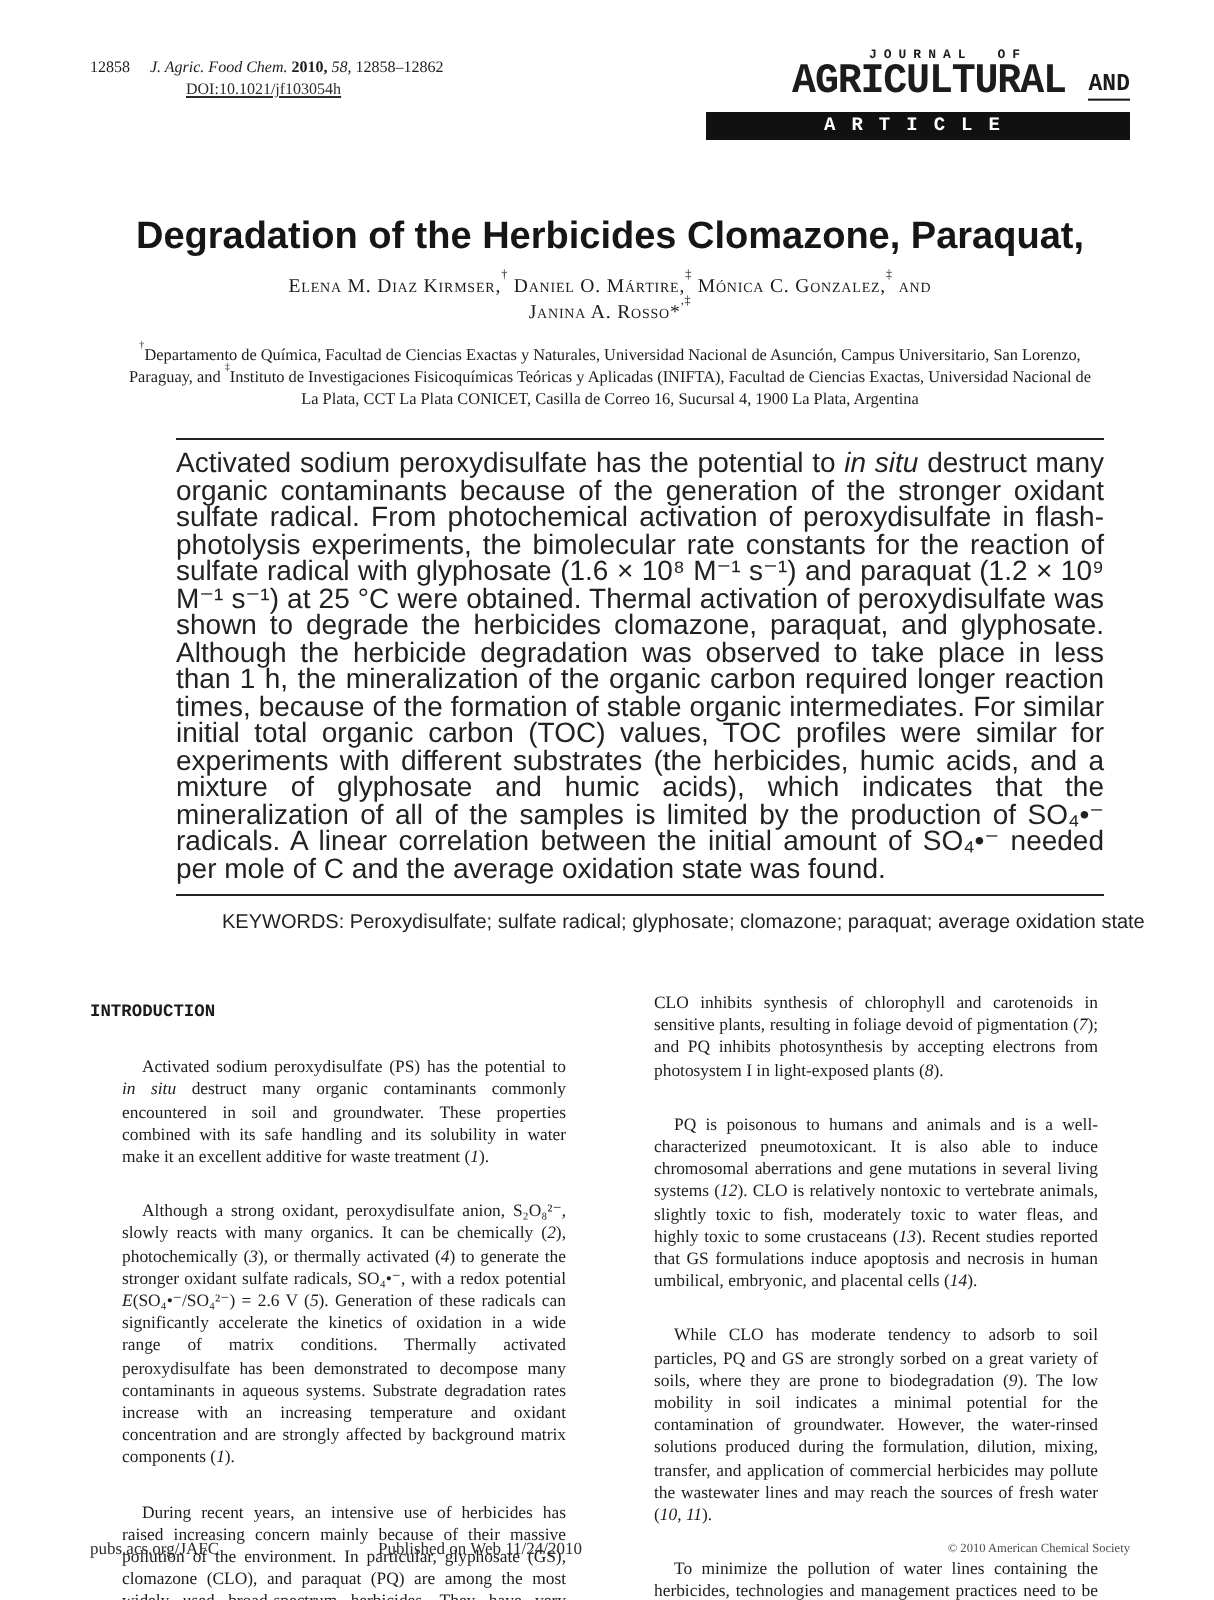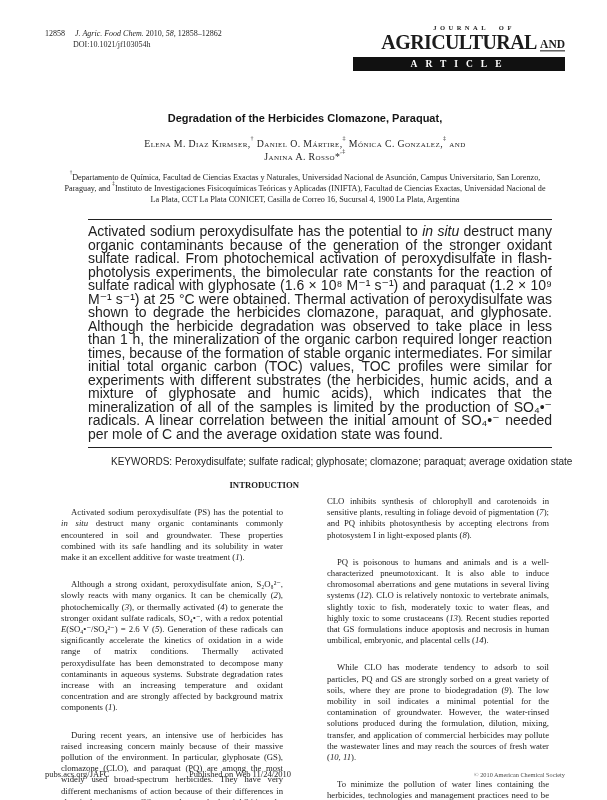--- a/index.html
+++ b/index.html
@@ -9,48 +9,48 @@
     width: 607px; height: 800px;
     margin: 0 auto;
     background: #ffffff;
     color: #1c1c1c;
     padding: 24px 42px 0 45px;
     overflow: hidden;
     font-family: "Liberation Serif", "DejaVu Serif", serif;
   }
   sup { font-size: 0.62em; line-height: 0; position: relative; top: -0.45em; }
   em { font-style: italic; }
-  strong { font-weight: normal; }
+  strong { font-weight: bold; }
 
   
   .masthead { display: flex; justify-content: space-between; align-items: flex-start; height: 72px; }
   .cite-block { font-size: 8px; line-height: 11px; padding-top: 4px; }
   .cite-line1 .pageno { font-weight: normal; margin-right: 10px; }
-  .doi { margin-left: 28px; color: #2a2a2a; }
-  .logo { text-align: right; font-family: Liberation Serif, serif; width: 212px; }
+  .doi { margin-left: 48px; color: #2a2a2a; text-decoration: underline; }
+  .logo { text-align: right; font-family: Liberation Mono, monospace; width: 212px; }
   .logo-top { font-size: 6.5px; font-weight: bold; letter-spacing: 3.5px; word-spacing: 5px; text-align: center; padding-left: 30px; margin-bottom: 1px; }
   .logo-main { font-size: 20px; font-weight: bold; letter-spacing: -0.6px; line-height: 20px; transform: scaleY(1.05); white-space: nowrap; }
   .logo-and { font-size: 11.5px; letter-spacing: 0; border-bottom: 1.4px solid #1c1c1c; padding-bottom: 0px; position: relative; top: -1px; }
   .banner { margin-top: 2px; background: #111; color: #fff; font-size: 9.5px; font-weight: bold; letter-spacing: 8px; text-align: center; padding: 2px 4px 2px 6px; height: 14px; line-height: 10px; }
 
   
-  .title { text-align: center; font-family: "Liberation Sans", "DejaVu Sans", sans-serif; font-size: 11px; font-weight: bold; line-height: 19px; margin-top: 13px; color: #161616; }
+  .title { text-align: center; font-family: "Liberation Sans", "DejaVu Sans", sans-serif; font-size: 19px; font-weight: bold; line-height: 19px; margin-top: 13px; color: #161616; }
   .authors { text-align: center; margin-top: 9px; font-size: 9.8px; line-height: 13px; font-variant: small-caps; letter-spacing: 0.4px; }
   .affil { text-align: center; margin-top: 9px; font-size: 8.2px; line-height: 11px; width: 482px; margin-left: auto; margin-right: auto; }
 
   
   .abstract-block { margin-left: 43px; margin-right: 13px; margin-top: 14px; }
   .rule { border: none; border-top: 1.3px solid #222; }
   .abstract { font-family: "Liberation Sans", "DejaVu Sans", sans-serif; font-size: 14px; line-height: 13.5px; text-align: justify; margin: 5px 0 6px 0; color: #222; }
   .keywords { font-family: "Liberation Sans", "DejaVu Sans", sans-serif; font-size: 10px; font-weight: normal; margin: 8px 0 0 23px; white-space: nowrap; color: #222; }
 
   
   .columns { display: flex; gap: 12px; margin-top: 13px; }
   .col { flex: 1 1 0; font-size: 8.7px; line-height: 11.2px; text-align: justify; }
-  .col h2 { font-family: Liberation Serif, serif; font-size: 8.7px; font-weight: bold; margin-bottom: 4px; text-align: right; }
+  .col h2 { font-family: Liberation Mono, monospace; font-size: 8.7px; font-weight: bold; margin-bottom: 4px; text-align: left; margin-top: 21px; }
   .col p { margin: 16px; }
   .col p.indent { text-indent: 10px; }
   .footnote-rule { border-top: 1px solid #222; width: 88%; margin-top: 7px; }
   .footnote { font-size: 7.7px; line-height: 9.8px; margin-top: 2px !important; }
 
   
   .pagefooter { position: absolute; left: 45px; right: 42px; bottom: 17px; height: 14px; font-family: Liberation Serif, serif; font-size: 8.5px; color: #2a2a2a; padding-left: 16px; }
   .pf-left { position: absolute; left: 0; top: 0; }
   .pf-center { position: absolute; left: 144px; top: 0; }
   .pf-right { position: absolute; right: 0; top: 2px; font-size: 6.3px; color: #4a4a4a; }

